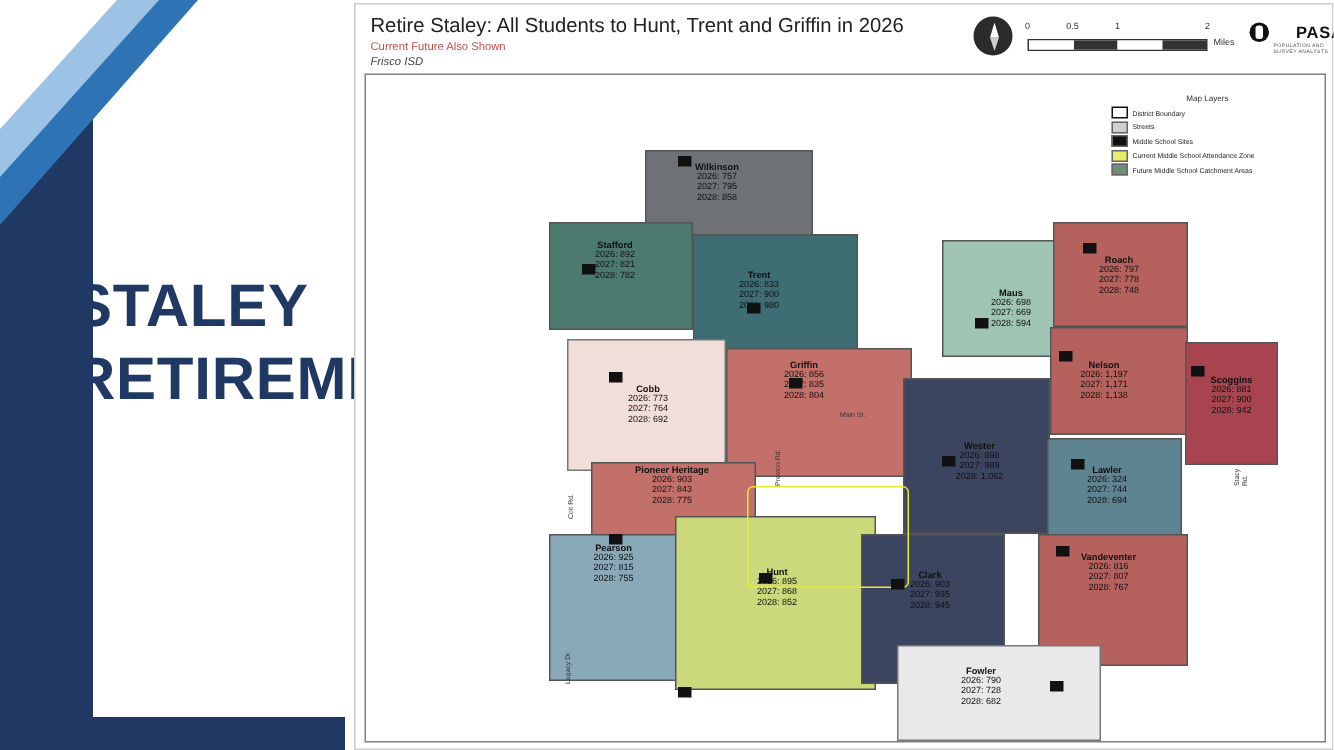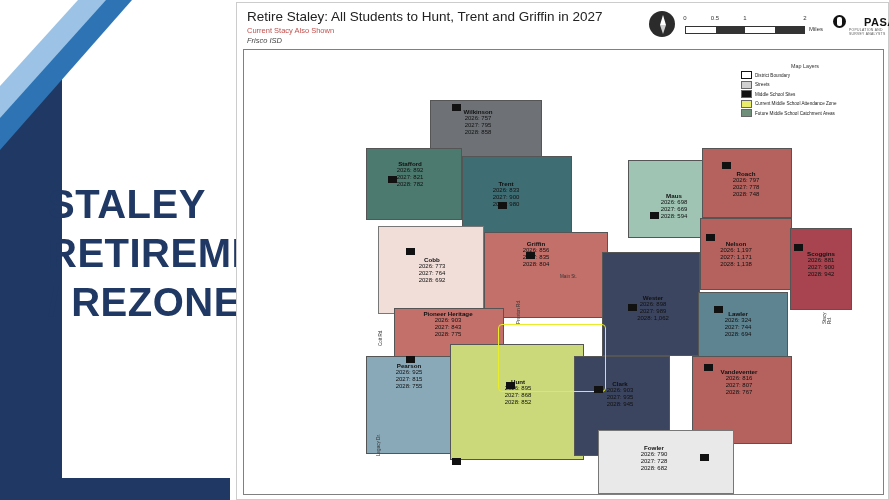--- a/index.html
+++ b/index.html
@@ -83,29 +83,28 @@
   <div class="left-panel">
     <div class="band-navy"></div>
     <div class="band-blue"></div>
     <div class="band-lite"></div>
     <div class="band-white"></div>
     <div class="band-bottom"></div>
 
     <div class="title-block">
       <div class="title-line">STALEY</div>
       <div class="title-line">RETIREMENT</div>
-      <div class="title-line">/ REZONE</div>
     </div>
   </div>
 
   <div class="map-card">
 
     <div class="map-header">
-      <div class="map-title">Retire Staley: All Students to Hunt, Trent and Griffin in 2027</div>
-      <div class="map-sub1">Current Stacy Also Shown</div>
+      <div class="map-title">Retire Staley: All Students to Hunt, Trent and Griffin in 2026</div>
+      <div class="map-sub1">Current Future Also Shown</div>
       <div class="map-sub2">Frisco ISD</div>
     </div>
 
     <div class="north"></div>
 
     <div class="scalebar">
       <div class="sb-ticks">
         <span style="left:0%">0</span>
         <span style="left:25%">0.5</span>
         <span style="left:50%">1</span>

